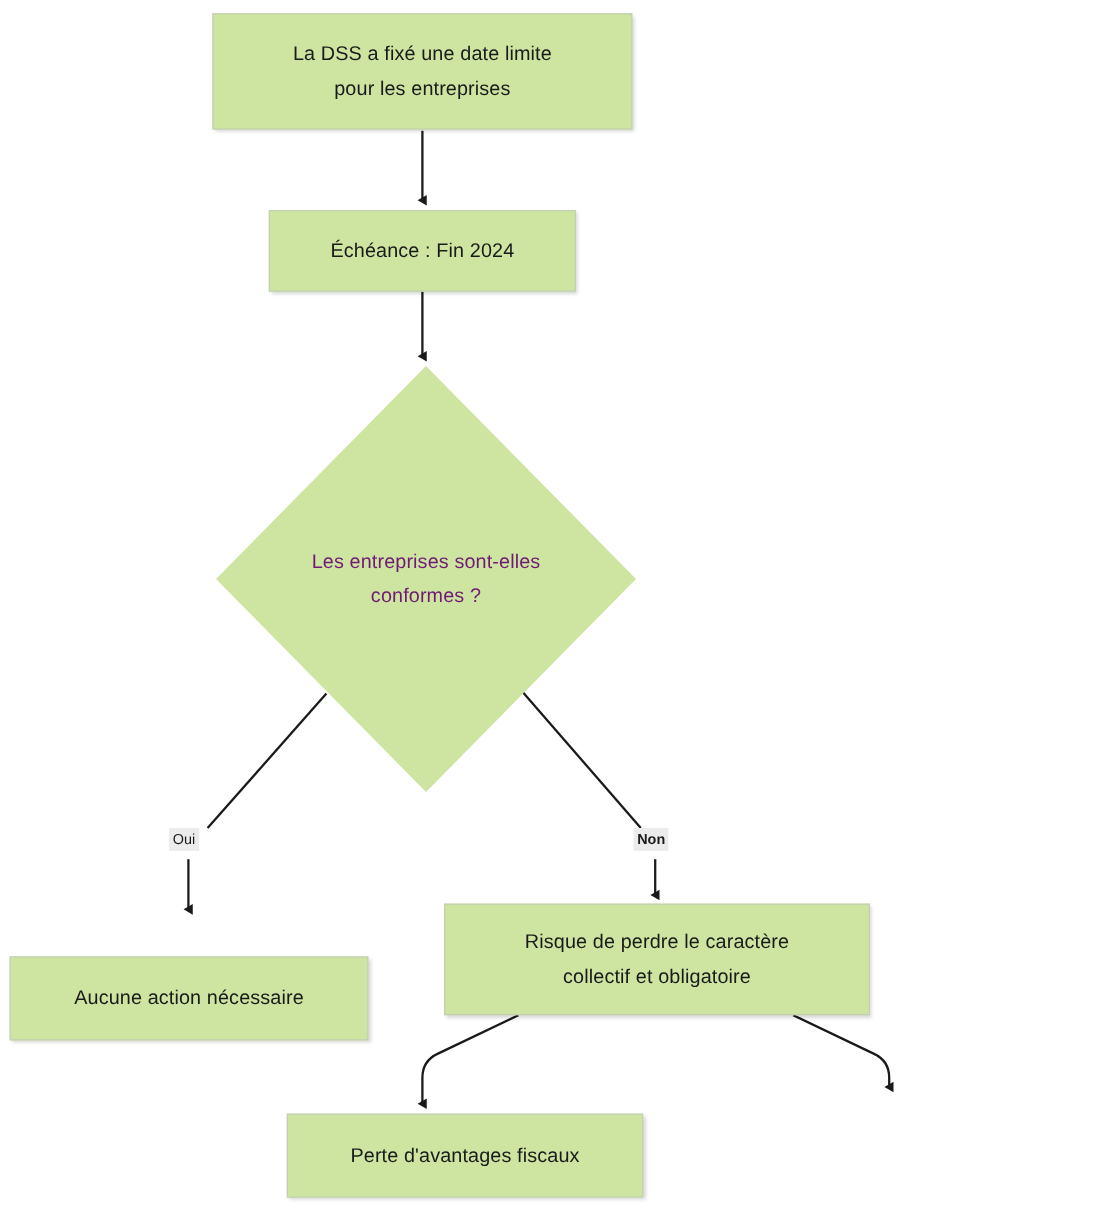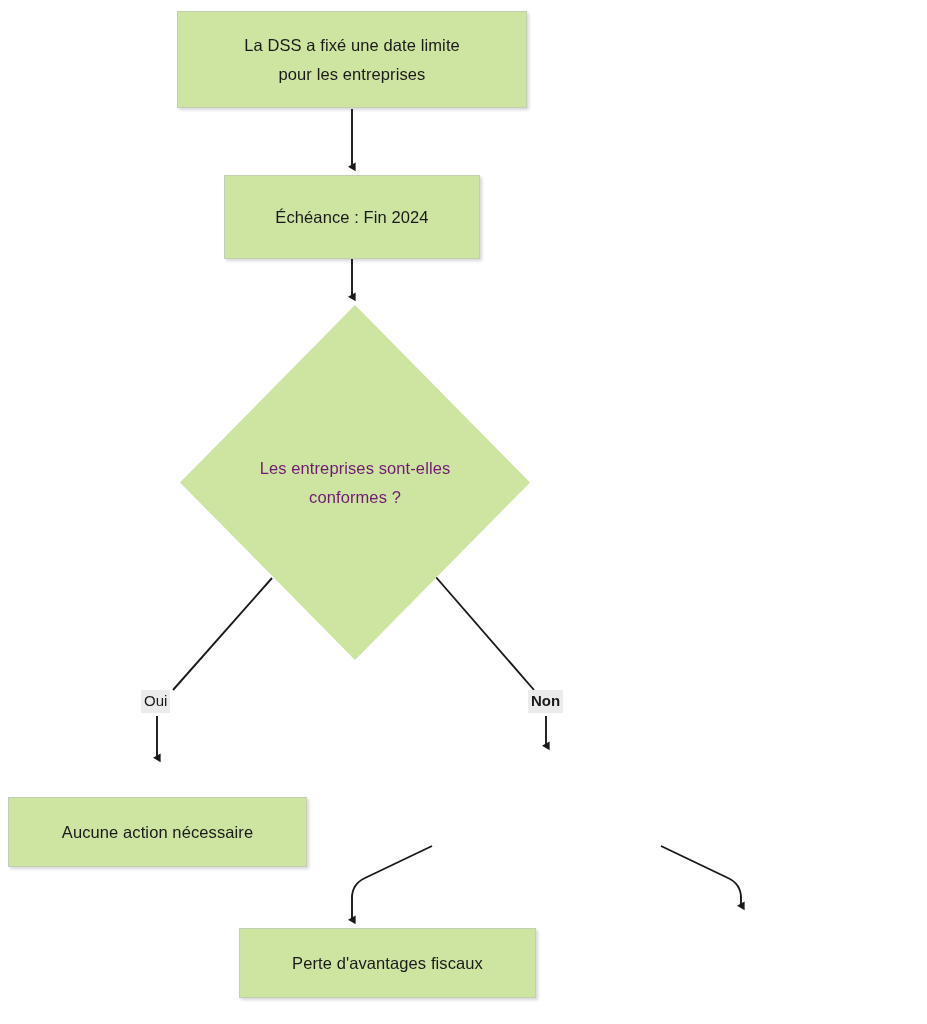--- a/index.html
+++ b/index.html
@@ -65,21 +65,21 @@
     color: #701a75;
     font-size: 16.5px;
     line-height: 1.75;
     white-space: pre-line;
     letter-spacing: 0.1px;
   }
   .edge-label {
     position: absolute;
     background: #ebebeb;
     color: #1a1a1a;
-    font-size: 15px;
+    font-size: 12px;
     line-height: 1.2;
     padding: 2px 3px 3px 3px;
     white-space: nowrap;
   }
 </style>
 </head>
 <body>
 
 <div id="flowchart">
 
@@ -105,21 +105,21 @@
     <path d="M432,846 L365,878 Q352,884 352,898 L352,920" stroke="#1a1a1a" stroke-width="1.9" fill="none" marker-end="url(#arrow)"></path>
 
     <path d="M661,846 L728,878 Q741,884 741,898 L741,906" stroke="#1a1a1a" stroke-width="1.9" fill="none" marker-end="url(#arrow)"></path>
   </svg>
 
   <div class="node" style="left:177px; top:11px; width:350px; height:97px;">
     <span>La DSS a fixé une date limite
 pour les entreprises</span>
   </div>
 
-  <div class="node" style="left:224px; top:175px; width:256px; height:84px;">
+  <div class="node" style="left:224px; top:175px; width:256px; height:68px;">
     <span>Échéance : Fin 2024</span>
   </div>
 
   <div class="diamond-wrap" style="left:180px; top:305px; width:350px; height:355px;">
     <div class="diamond-shape"></div>
     <span class="diamond-label">Les entreprises sont-elles
 conformes ?</span>
   </div>
 
   <div class="edge-label" style="left:141px; top:690px;">
@@ -127,19 +127,23 @@
   </div>
 
   <div class="edge-label" style="left:528px; top:690px;font-weight:bold;">
     <span>Non</span>
   </div>
 
   <div class="node" style="left:8px; top:797px; width:299px; height:70px;">
     <span>Aucune action nécessaire</span>
   </div>
 
+  <div class="node" style="left:370px; top:753px; width:355px; height:93px;">
+    <span>Risque de perdre le caractère
+collectif et obligatoire</span>
+  </div>
 
   <div class="node" style="left:203px; top:928px; width:297px; height:70px;margin-left:36px;">
     <span>Perte d'avantages fiscaux</span>
   </div>
 
 
 </div>
 
 </body></html>

